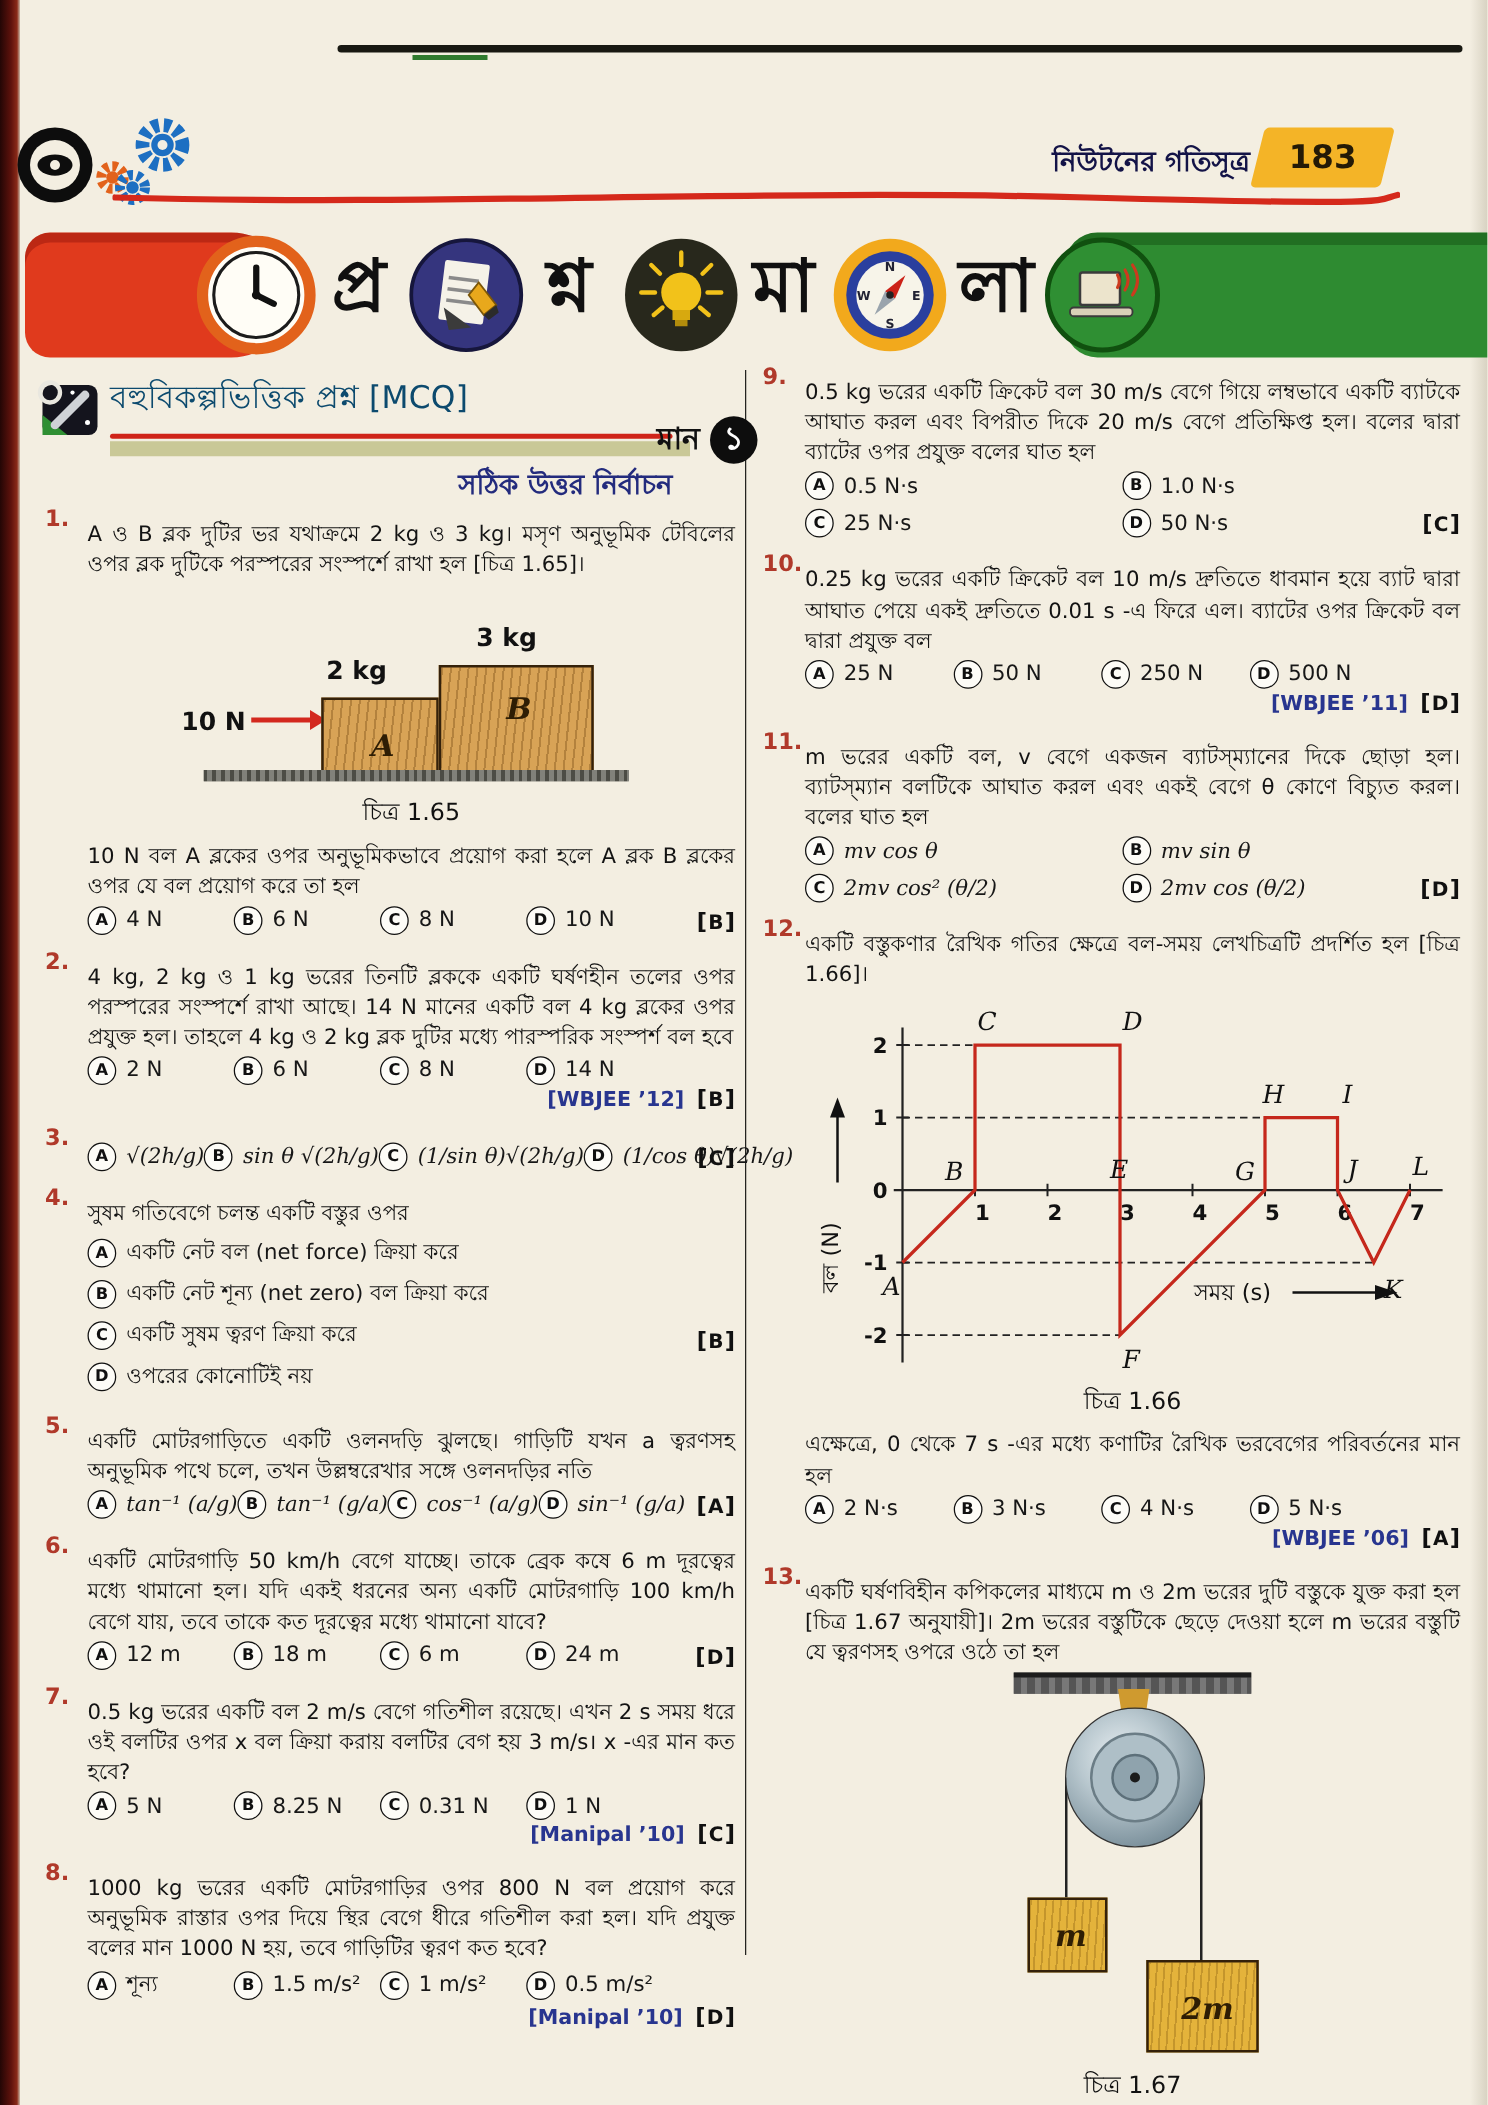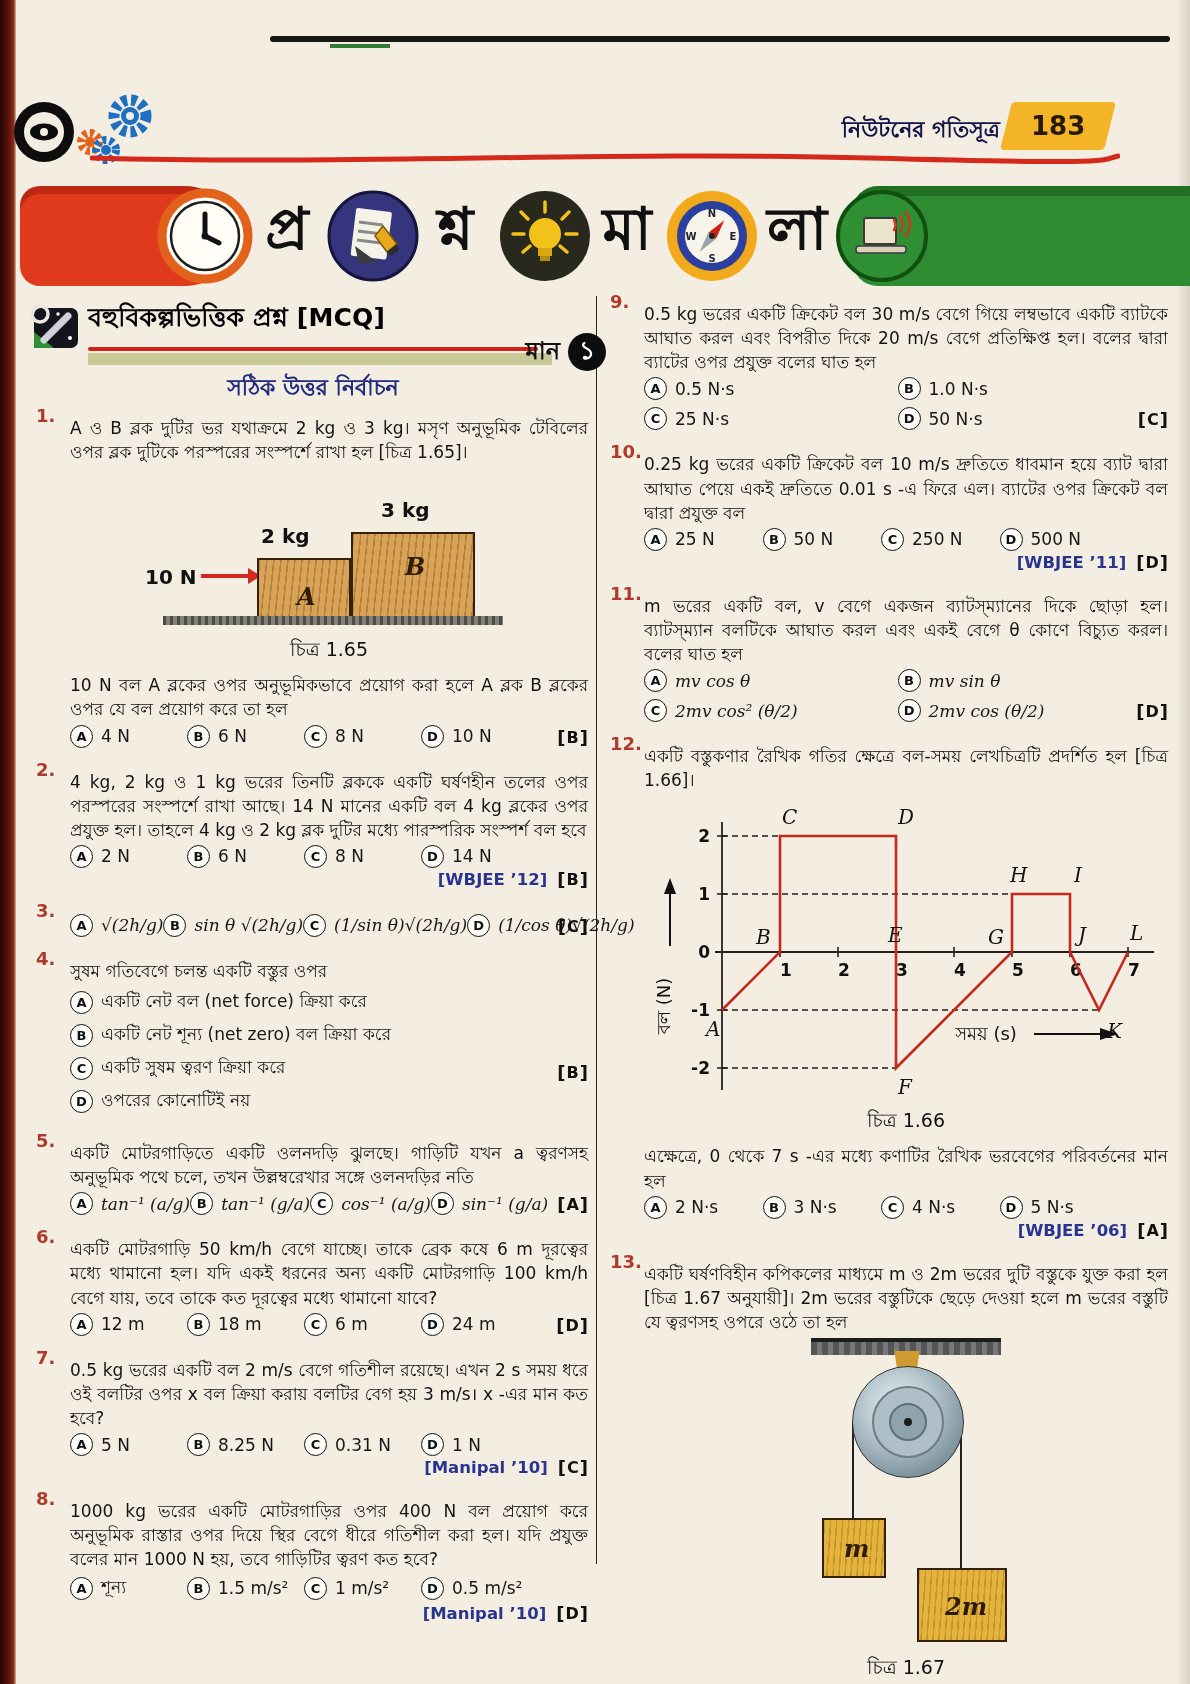--- a/index.html
+++ b/index.html
@@ -35,24 +35,24 @@
     font-size:58px;font-weight:bold;color:#101010;line-height:1.1;}
 
   
   .col-left{position:absolute;left:36px;top:298px;width:552px;}
   .col-right{position:absolute;left:610px;top:290px;width:558px;}
   .divider{position:absolute;left:596px;top:296px;height:1268px;border-left:1.6px solid #23231f;}
 
   .sec-head{position:relative;height:104px;margin-bottom:2px;}
   .sec-icon{position:absolute;left:-8px;top:2px;}
   .sec-titlebox{position:absolute;left:52px;top:0;width:450px;}
-  .sec-title{font-size:25px;font-weight:bold;color:#000000;letter-spacing:.2px;}
+  .sec-title{font-size:25px;font-weight:normal;color:#0c4a6e;letter-spacing:.2px;}
   .sec-redline{height:4px;background:#cf2318;margin-top:6px;border-radius:2px;}
   .sec-oliveline{height:12px;background:#c9c897;margin-top:2px;width:103%;}
-  .sec-sub{margin-top:5px;text-align:center;font-size:22px;font-weight:bold;color:#232b7d;}
+  .sec-sub{margin-top:5px;text-align:right;font-size:22px;font-weight:bold;color:#232b7d;}
   .marks{position:absolute;right:-18px;top:34px;display:flex;align-items:center;gap:8px;}
   .marks-label{font-size:24px;font-weight:bold;color:#111;}
   .marks-num{width:38px;height:38px;border-radius:50%;background:#0d0d0d;color:#fff;
     display:flex;align-items:center;justify-content:center;font-size:25px;font-weight:bold;}
 
   
   .q{display:flex;margin-bottom:9px;}
   .qno{flex:none;width:34px;font-size:18px;font-weight:bold;color:#b0392a;padding-top:1px;}
   .qbody{flex:1;min-width:0;margin-top:12px;}
   .btext{margin:0 0 2px 0;font-size:17px;line-height:1.42;text-align:justify;color:#131313;}
@@ -451,21 +451,21 @@
         <span class="ans">
             <span>C</span>
           </span>
       </div>
     </div>
   </div>
 
   <div class="q">
     <div class="qno">8.</div>
     <div class="qbody">
-      <p class="btext">1000 kg ভরের একটি মোটরগাড়ির ওপর 400 N বল প্রয়োগ করে অনুভূমিক রাস্তার ওপর দিয়ে স্থির বেগে ধীরে গতিশীল করা হল। যদি প্রযুক্ত বলের মান 1000 N হয়, তবে গাড়িটির ত্বরণ কত হবে?</p>
+      <p class="btext">1000 kg ভরের একটি মোটরগাড়ির ওপর 800 N বল প্রয়োগ করে অনুভূমিক রাস্তার ওপর দিয়ে স্থির বেগে ধীরে গতিশীল করা হল। যদি প্রযুক্ত বলের মান 1000 N হয়, তবে গাড়িটির ত্বরণ কত হবে?</p>
       <div class="opts row4">
           <div class="opt">
             <span class="letter">A</span>
             <span class="otext">শূন্য</span>
           </div>
           <div class="opt">
             <span class="letter">B</span>
             <span class="otext">1.5 m/s²</span>
           </div>
           <div class="opt">

